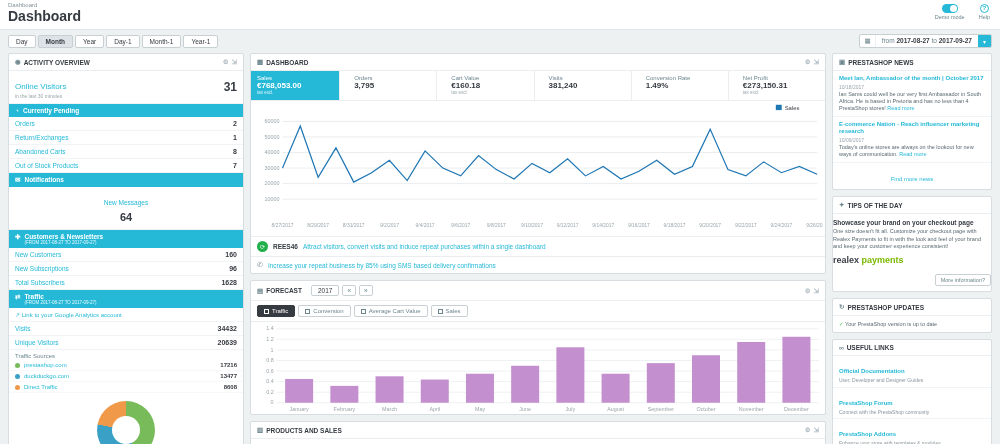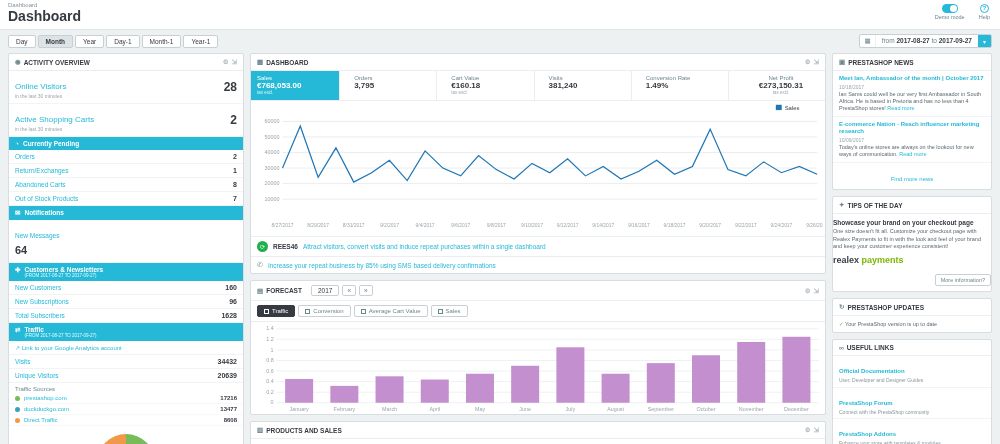--- a/index.html
+++ b/index.html
@@ -44,37 +44,37 @@
   .big-row { display:flex; justify-content:space-between; align-items:center; padding:4px 6px; border-bottom:1px solid #f1f4f5; }
   .big-link { font-size:8px; color:#25b9d7; text-decoration:none; cursor:pointer;text-align:right; }
   .big-row .sub { font-size:5px; color:#9aa6ab; }
   .big-num { font-size:12px; font-weight:bold; }
   .sec-bar { background:#25b9d7; color:#fff; font-size:6.5px; font-weight:bold; padding:3px 6px; display:flex; align-items:flex-start; gap:4px; }
   .sec-ico { font-size:6.5px; }
   .sec-sub { font-weight:normal; font-size:4.5px; opacity:.9; }
   .kv-row { display:flex; justify-content:space-between; align-items:center; padding:3px 6px; border-bottom:1px solid #f1f4f5; font-size:6.5px; }
   .kv-row a { color:#25b9d7; text-decoration:none; cursor:pointer; }
   .kv-val { font-weight:bold; font-size:7px; color:#363a41; }
-  .notif { text-align:left; padding:4px 6px 6px; border-bottom:1px solid #f1f4f5; }
+  .notif { text-align:center; padding:4px 6px 6px; border-bottom:1px solid #f1f4f5; }
   .notif a { font-size:6.5px; color:#25b9d7; text-decoration:none; cursor:pointer; }
   .notif-num { font-size:11px; font-weight:bold; margin-top:2px; }
   .ga-row { padding:3px 6px; font-size:6px; border-bottom:1px solid #f1f4f5; }
   .ga-row a { color:#25b9d7; text-decoration:none; cursor:pointer; }
   .ts-title { padding:3px 6px 1px; font-size:6px; color:#6c868e; }
   .src-row { display:flex; align-items:center; gap:4px; padding:2px 6px; font-size:6px; border-bottom:1px solid #f6f8f9; }
   .dot { width:5px; height:5px; border-radius:50%; flex:none; }
   .src-row a { color:#25b9d7; flex:1; text-decoration:none; cursor:pointer; }
   .src-val { font-weight:bold; }
   .donut { width:58px; height:58px; border-radius:50%; margin:8px auto 10px; position:relative; }
   .donut::after { content:""; position:absolute; inset:15px; background:#fff; border-radius:50%; }
 
   
   .kpis { display:flex; border-bottom:1px solid #ebeef0;gap:8px; }
   .kpi { flex:1; min-width:0; padding:4px 6px 5px; border-right:1px solid #ebeef0; cursor:pointer; }
-  .kpi:last-child { border-right:none;text-align:center; }
+  .kpi:last-child { border-right:none; }
   .k-label { font-size:6px; color:#6c868e; white-space:nowrap; }
   .k-value { font-size:8px; font-weight:bold; white-space:nowrap; }
   .k-sub { font-size:4.5px; color:#9aa6ab; min-height:5px; }
   .kpi.active { background:#25b9d7; }
   .kpi.active .k-label, .kpi.active .k-value { color:#fff; }
   .kpi.active .k-sub { color:#d9f4fa; }
 
   .chart-sales { height:135px; padding:2px 2px 0; }
   .chart-forecast { height:92px; padding:2px 2px 0; }
   .chart-sales svg, .chart-forecast svg { display:block; width:100%; height:100%; }
@@ -173,28 +173,21 @@
           <span class="spacer"></span>
           <span class="p-ctl">⚙</span>
           <span class="p-ctl">⇲</span>
         </div>
 
         <div class="big-row">
           <div>
             <a class="big-link">Online Visitors</a>
             <div class="sub">in the last 30 minutes</div>
           </div>
-          <div class="big-num">28</div>
-        </div>
-        <div class="big-row">
-          <div>
-            <a class="big-link">Active Shopping Carts</a>
-            <div class="sub">in the last 30 minutes</div>
-          </div>
-          <div class="big-num">2</div>
+          <div class="big-num">31</div>
         </div>
 
         <div class="sec-bar">
           <span class="sec-ico">◔</span>
           <span>Currently Pending</span>
         </div>
         <div class="kv-row">
           <a>Orders</a>
           <span class="kv-val">2</span>
         </div>

